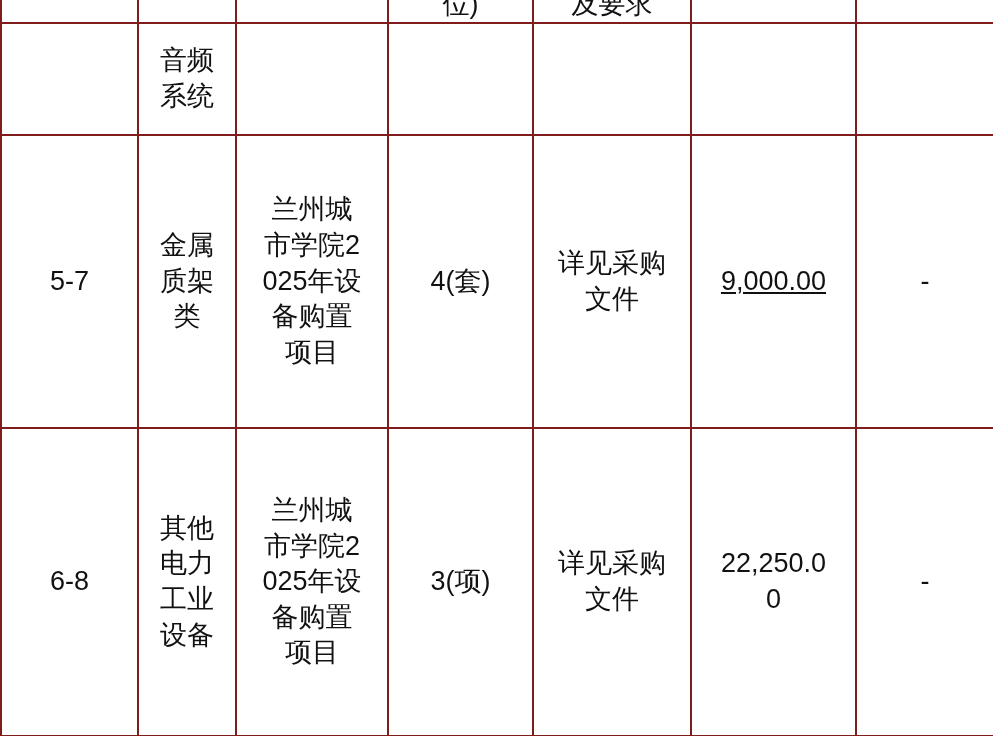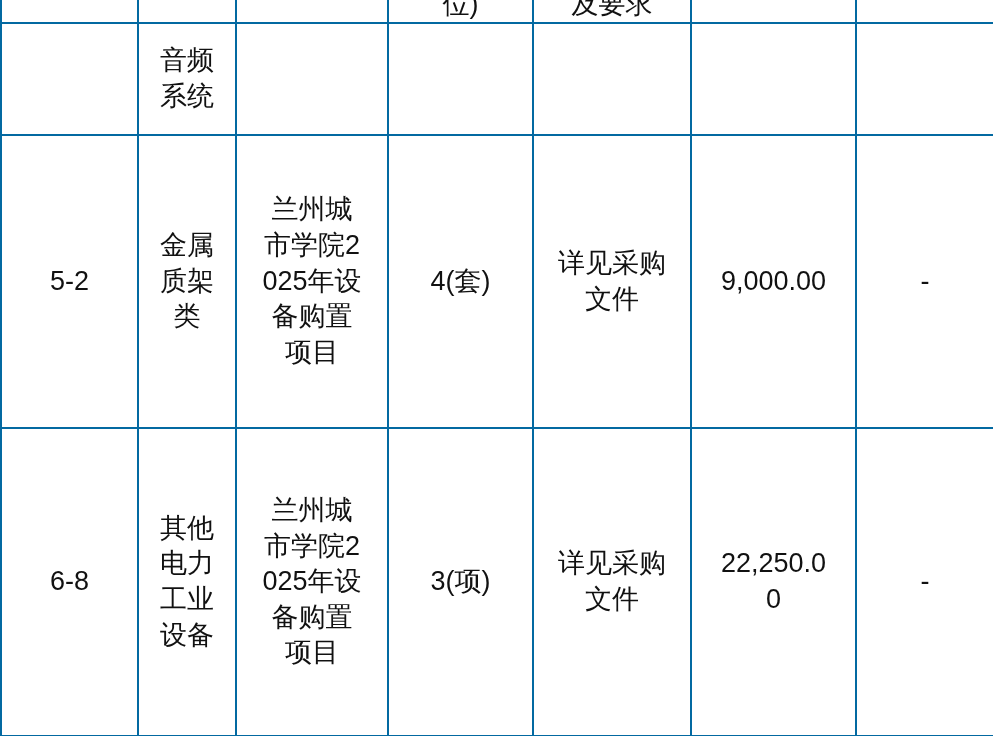--- a/index.html
+++ b/index.html
@@ -21,21 +21,21 @@
     background: #ffffff;
   }
   table.proc-table {
     border-collapse: collapse;
     table-layout: fixed;
     width: 993px;
     margin: 0;
     padding: 0;
   }
   table.proc-table td {
-    border: 2px solid #0369a1;
+    border: 2px solid #7f1d1d;
     vertical-align: middle;
     text-align: center;
     font-size: 27px;
     line-height: 1.32;
     padding: 0 12px;
     word-break: break-all;
     color: #111111;
   }
   
   col.c-idx   { width: 137px; }
@@ -63,21 +63,21 @@
     text-align: center;
     white-space: nowrap;
     overflow: hidden;
   }
   tr.row-partial-top td {
     height: 110px;
   }
   tr.row-56 td, tr.row-57 td, tr.row-58 td {
     height: 0;
   }
-  .nowrap { white-space: nowrap; }
+  .nowrap { white-space: nowrap; text-decoration: underline; }
 </style>
 </head>
 <body>
 
 <div class="page">
   <table class="proc-table">
     <colgroup>
       <col class="c-idx">
       <col class="c-cat">
       <col class="c-name">
@@ -116,21 +116,21 @@
         <td style="white-space:pre-line;">音频
 系统</td>
         <td style="white-space:pre-line;"></td>
         <td></td>
         <td style="white-space:pre-line;"></td>
         <td></td>
         <td></td>
       </tr>
 
       <tr class="row-57" style="height:293px;">
-        <td>5-2</td>
+        <td>5-7</td>
         <td style="white-space:pre-line;text-align:center;">金属
 质架
 类</td>
         <td style="white-space:pre-line;">兰州城
 市学院2
 025年设
 备购置
 项目</td>
         <td>4(套)</td>
         <td style="white-space:pre-line;">详见采购

